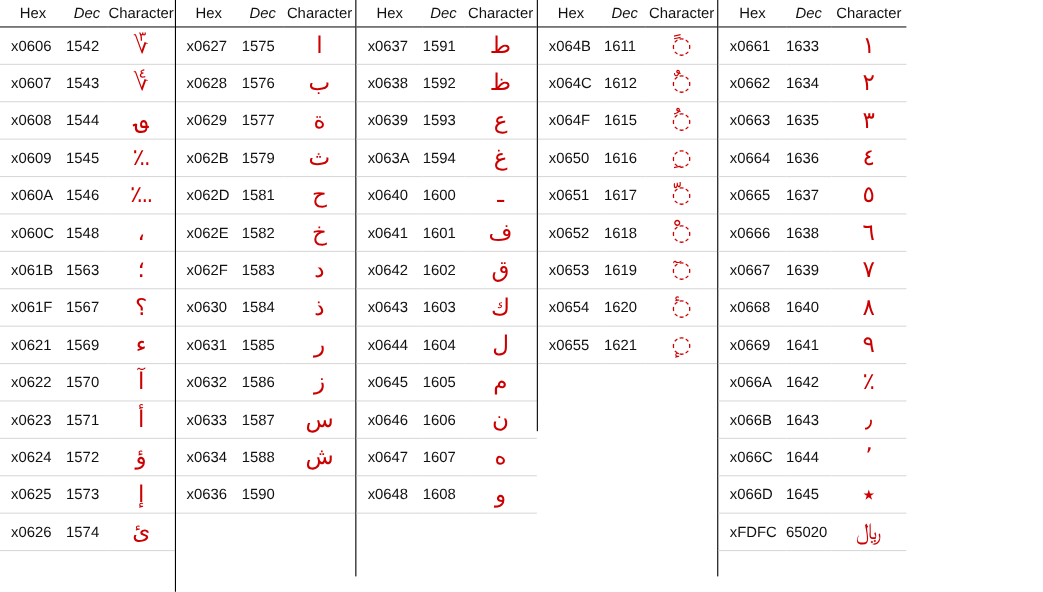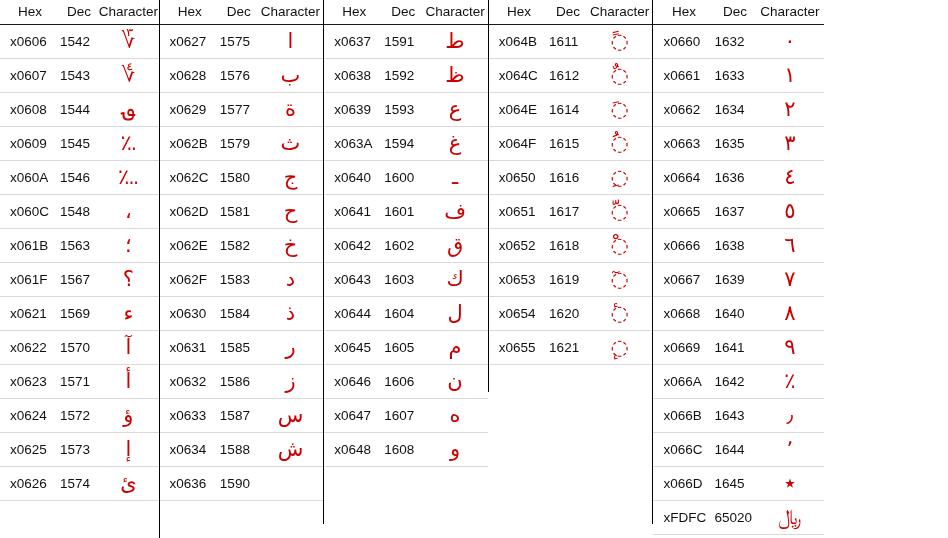--- a/index.html
+++ b/index.html
@@ -51,21 +51,21 @@
     padding: 0;
     height: 33px;
     border-bottom: 1px solid #d9d9d9;
     vertical-align: middle;
     white-space: nowrap;
   }
   .c-hex   { width: 62px; text-align: left;   padding-left: 10px !important; }
   .c-dec   { width: 46px; text-align: left; }
   .c-char  { width: 72px; text-align: center; }
   th.c-hex { text-align: center; padding-left: 0 !important; }
-  th.c-dec { text-align: center; }
+  th.c-dec { text-align: center; font-style: italic; }
   .glyph {
     color: #cc0000;
     font-size: 21px;
     font-family: "DejaVu Sans", sans-serif;
     line-height: 1;
     display: inline-block;
   }
   .tbl-1 .c-hex { width: 64px; }
   .tbl-1 .c-dec { width: 48px; }
   .tbl-1 .c-char { width: 62px; }
@@ -183,25 +183,20 @@
             <td class="c-hex">x0629</td>
             <td class="c-dec">1577</td>
             <td class="c-char"><span class="glyph">ة</span></td>
           </tr>
           <tr>
             <td class="c-hex">x062B</td>
             <td class="c-dec">1579</td>
             <td class="c-char"><span class="glyph">ث</span></td>
           </tr>
           <tr>
-            <td class="c-hex">x062C</td>
-            <td class="c-dec">1580</td>
-            <td class="c-char"><span class="glyph">ج</span></td>
-          </tr>
-          <tr>
             <td class="c-hex">x062D</td>
             <td class="c-dec">1581</td>
             <td class="c-char"><span class="glyph">ح</span></td>
           </tr>
           <tr>
             <td class="c-hex">x062E</td>
             <td class="c-dec">1582</td>
             <td class="c-char"><span class="glyph">خ</span></td>
           </tr>
           <tr>
@@ -336,25 +331,20 @@
             <td class="c-hex">x064B</td>
             <td class="c-dec">1611</td>
             <td class="c-char"><span class="glyph">◌ً</span></td>
           </tr>
           <tr>
             <td class="c-hex">x064C</td>
             <td class="c-dec">1612</td>
             <td class="c-char"><span class="glyph">◌ٌ</span></td>
           </tr>
           <tr>
-            <td class="c-hex">x064E</td>
-            <td class="c-dec">1614</td>
-            <td class="c-char"><span class="glyph">◌َ</span></td>
-          </tr>
-          <tr>
             <td class="c-hex">x064F</td>
             <td class="c-dec">1615</td>
             <td class="c-char"><span class="glyph">◌ُ</span></td>
           </tr>
           <tr>
             <td class="c-hex">x0650</td>
             <td class="c-dec">1616</td>
             <td class="c-char"><span class="glyph">◌ِ</span></td>
           </tr>
           <tr>
@@ -390,25 +380,20 @@
       <table class="char-table tbl-5">
         <thead>
           <tr>
             <th class="c-hex">Hex</th>
             <th class="c-dec">Dec</th>
             <th class="c-char">Character</th>
           </tr>
         </thead>
         <tbody>
           <tr>
-            <td class="c-hex">x0660</td>
-            <td class="c-dec">1632</td>
-            <td class="c-char"><span class="glyph">٠</span></td>
-          </tr>
-          <tr>
             <td class="c-hex">x0661</td>
             <td class="c-dec">1633</td>
             <td class="c-char"><span class="glyph">١</span></td>
           </tr>
           <tr>
             <td class="c-hex">x0662</td>
             <td class="c-dec">1634</td>
             <td class="c-char"><span class="glyph">٢</span></td>
           </tr>
           <tr>

